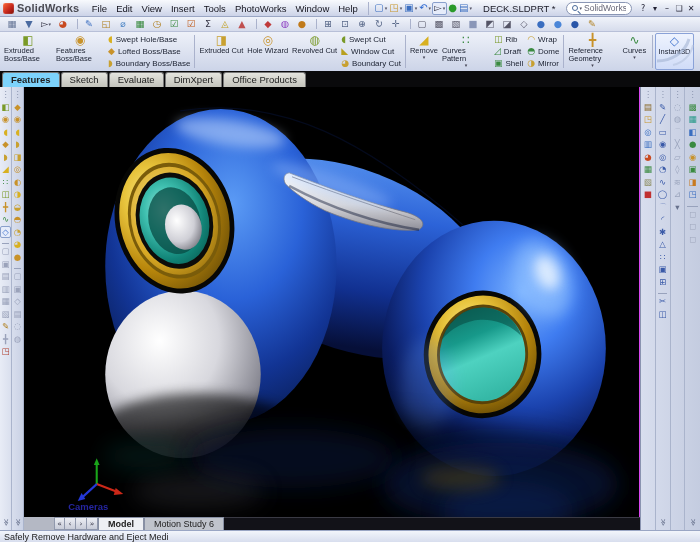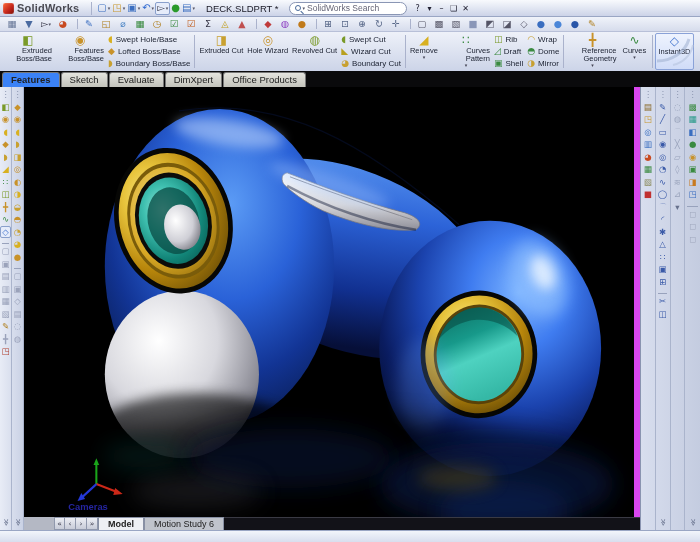--- a/index.html
+++ b/index.html
@@ -39,51 +39,51 @@
   .t2i.sep{width:4px;border-right:1px solid #aab2cc;height:10px;margin:0 2px;}
   .t2i .caret{font-size:5px;color:#556;}
 
   
   #ribbon{height:39px;display:flex;align-items:stretch;padding:1px 2px;position:relative;
     background:linear-gradient(#eef1f9,#ccd4e8);overflow:hidden;}
   .rsep{width:1px;background:#aab2cc;margin:2px 2px;}
   .rbig{display:flex;flex-direction:column;align-items:center;justify-content:flex-start;
     padding:1px 2px 0;min-width:32px;max-width:52px;}
   .rbig .glyph{font-size:12px;line-height:13px;}
-  .rbig .lbl{font-size:7.5px;line-height:8px;text-align:right;color:#1a2030;}
+  .rbig .lbl{font-size:7.5px;line-height:8px;text-align:left;color:#1a2030;}
   .rbig .caret{font-size:5px;line-height:5px;color:#445;}
   .rbig.active{background:linear-gradient(#eef3fe,#d0dcf8);border:1px solid #8aa2d8;border-radius:2px;}
   .rgroup{display:flex;align-items:stretch;}
   .rstack{display:flex;flex-direction:column;justify-content:space-around;padding:0 2px;}
   .rsi{display:flex;align-items:center;gap:3px;height:11px;}
   .rsi .glyph{font-size:9px;line-height:1;}
   .rsi .lbl{font-size:8px;color:#1a2030;white-space:nowrap;}
   #ds-logo{position:absolute;right:3px;top:3px;opacity:.55;}
 
   
   #cmdtabs{height:16px;background:#0a0a0c;display:flex;align-items:flex-end;padding-left:2px;gap:1px;}
   .ctab{font-size:9.5px;padding:1px 8px 2px;background:linear-gradient(#e4e4de,#c4c4bc);
     border:1px solid #787878;border-bottom:none;border-radius:3px 3px 0 0;color:#222;line-height:11px;}
-  .ctab.active{background:#3b82f6;font-weight:bold;}
+  .ctab.active{background:#7dd3fc;font-weight:bold;}
 
   
   #main{position:relative;height:443px;background:#000;}
   #left-toolbars{position:absolute;left:0;top:0;bottom:0;width:24px;display:flex;
     background:linear-gradient(90deg,#e8ecf6,#c8d0e4);}
   .vstrip{width:12px;display:flex;flex-direction:column;align-items:center;padding:1px 0;
     border-right:1px solid #aab4cc;height:100%;}
   .vti{height:12.5px;display:flex;align-items:center;justify-content:center;width:100%;flex:none;}
   .vti .glyph{font-size:8.5px;line-height:1;}
   .vti.sep{height:5px;border-bottom:1px solid #98a2bc;width:70%;margin:1px auto;}
   .vti.push{margin-top:auto;}
   .rot90 .glyph{display:inline-block;transform:rotate(90deg);font-size:7px;color:#66708c;}
   .vti.active{background:#e6ecfa;border:1px solid #8aa0cc;border-radius:2px;}
 
   #viewport{position:absolute;left:24px;right:60px;top:0;bottom:13px;background:#000;
-    border-right:6px solid #d946ef;padding-left:31px;}
+    border-right:1px solid #d946ef;padding-left:31px;}
   #viewport svg{display:block;width:100%;height:100%;}
 
   #right-toolbars{position:absolute;right:0;top:0;bottom:0;width:60px;display:flex;
     background:linear-gradient(90deg,#d8deee,#c4cce0);border-left:1px solid #8a94b0;}
   .vstrip.r{width:15px;}
   .vstrip.r:last-child{border-right:none;}
 
   #bottom-tabs{position:absolute;left:24px;right:60px;bottom:0;height:13px;
     background:#b4b8c4;display:flex;align-items:stretch;}
   #bt-spacer{width:30px;background:#b4b8c4;}
@@ -102,20 +102,30 @@
 </head>
 <body>
 
 <div id="app">
 
   <div id="titlebar">
     <div id="logo">
       <span class="logo-cube"></span>
       <span class="appname">SolidWorks</span>
     </div>
+    <div id="menubar">
+        <div class="menu-item"><span class="lbl">File</span></div>
+        <div class="menu-item"><span class="lbl">Edit</span></div>
+        <div class="menu-item"><span class="lbl">View</span></div>
+        <div class="menu-item"><span class="lbl">Insert</span></div>
+        <div class="menu-item"><span class="lbl">Tools</span></div>
+        <div class="menu-item"><span class="lbl">PhotoWorks</span></div>
+        <div class="menu-item"><span class="lbl">Window</span></div>
+        <div class="menu-item"><span class="lbl">Help</span></div>
+      </div>
     <div id="quickbar">
         <div class="qbtn">
           <span class="glyph" style="color: rgb(58, 110, 192);">▢</span>
           <span class="caret">▾</span>
         </div>
         <div class="qbtn">
           <span class="glyph" style="color: rgb(200, 150, 42);">◳</span>
           <span class="caret">▾</span>
         </div>
         <div class="qbtn">
@@ -310,21 +320,21 @@
           <span class="lbl">Revolved Cut</span>
         </div>
       </div>
     <div class="rstack">
         <div class="rsi">
           <span class="glyph" style="color: rgb(122, 154, 40);">◖</span>
           <span class="lbl">Swept Cut</span>
         </div>
         <div class="rsi">
           <span class="glyph" style="color: rgb(184, 160, 32);">◣</span>
-          <span class="lbl">Wizard Cut</span>
+          <span class="lbl">Window Cut</span>
         </div>
         <div class="rsi">
           <span class="glyph" style="color: rgb(200, 160, 48);">◕</span>
           <span class="lbl">Boundary Cut</span>
         </div>
       </div>
     <div class="rsep"></div>
     <div class="rgroup">
         <div class="rbig">
           <span class="glyph" style="color: rgb(216, 176, 32);">◢</span>
@@ -855,14 +865,15 @@
           </div>
           <div class="btab">
             <span class="lbl">Motion Study 6</span>
           </div>
         </div>
       <div id="bt-fill"></div>
     </div>
   </div>
 
   <div id="statusbar">
+    <span>Safely Remove Hardware and Eject Medi</span>
   </div>
 </div>
 
 </body></html>

